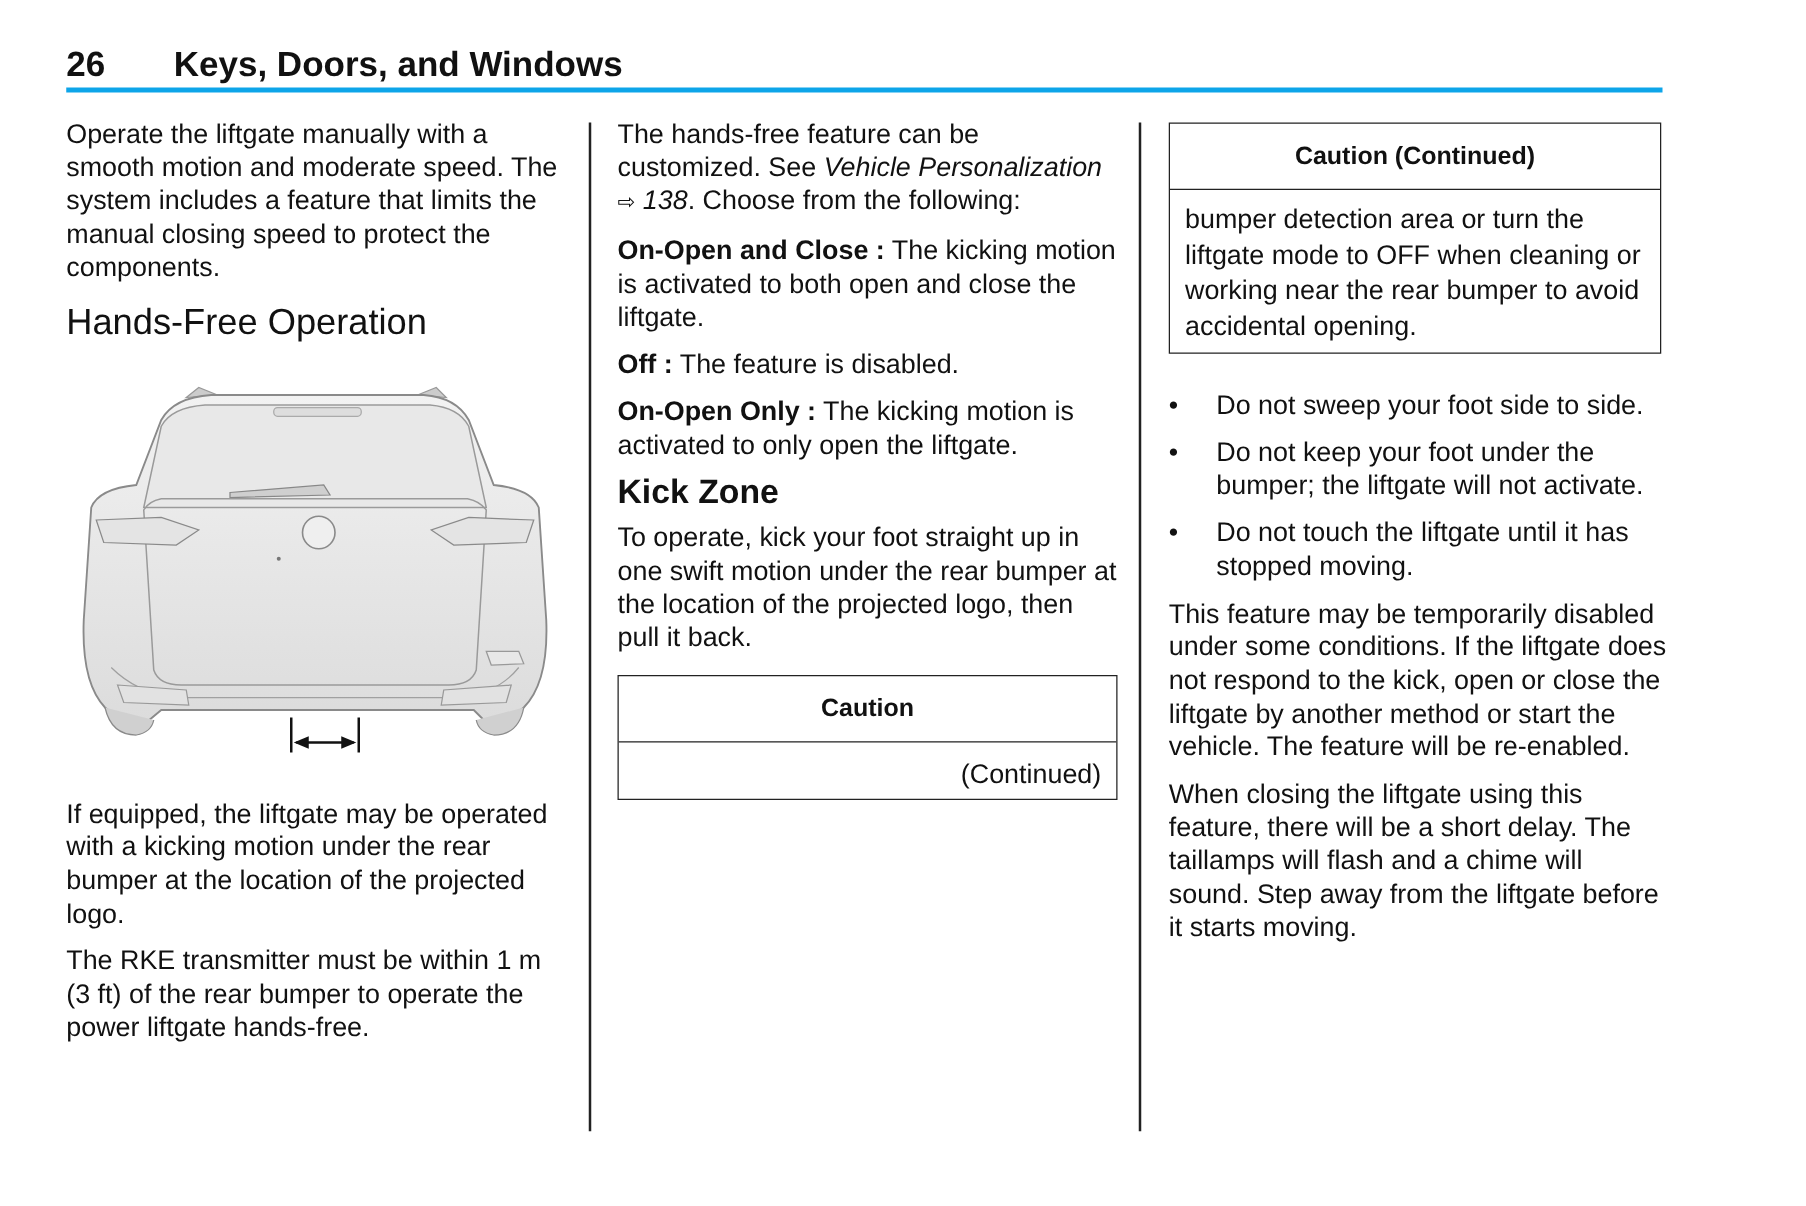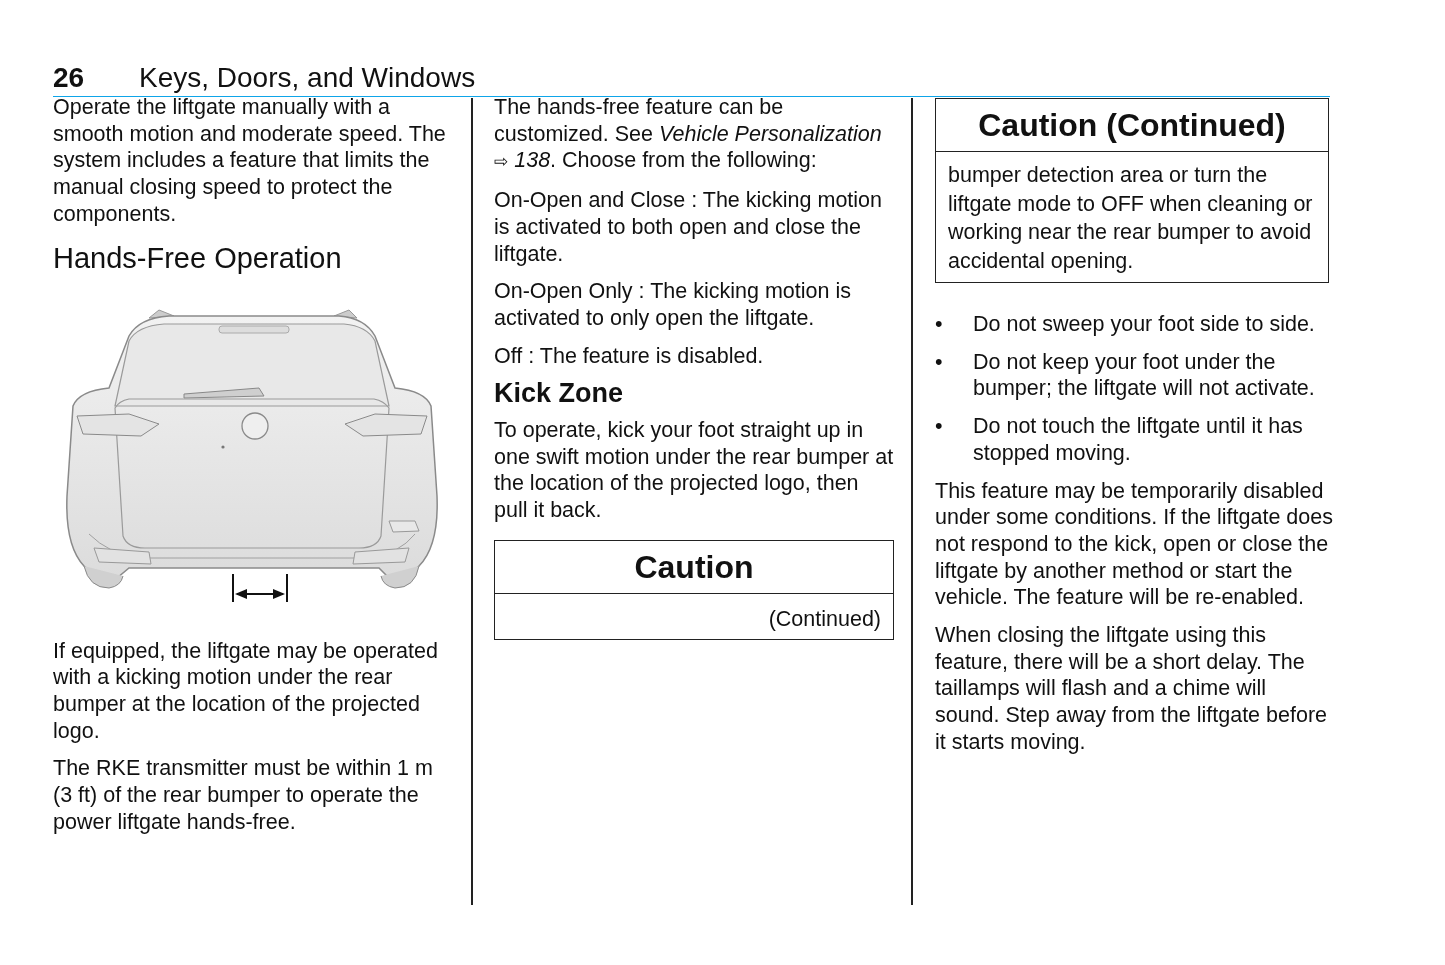--- a/index.html
+++ b/index.html
@@ -1,34 +1,34 @@
 <!DOCTYPE html>
 <html><head>
 <meta charset="utf-8">
 <style>
   html, body { margin:0; padding:0; background:#ffffff; }
   body { width:1445px; height:965px; position:relative; overflow:hidden;
          font-family:"Liberation Sans", sans-serif; color:#111; }
-  .header { position:absolute; left:53px; top:60px; width:1277px; height:36px;
-            border-bottom:1px solid #0ea5e9; }
+  .header { position:absolute; left:53px; top:34px; width:1277px; height:36px;
+            border-bottom:4px solid #0ea5e9; }
   .page-num { position:absolute; left:0; top:2px; font-size:28px; font-weight:bold; }
-  .section-title { position:absolute; left:86px; top:2px; font-size:28px; font-weight:normal; }
+  .section-title { position:absolute; left:86px; top:2px; font-size:28px; font-weight:bold; }
   .col { position:absolute; top:94px; font-size:21.5px; line-height:26.7px; }
   .col1 { left:53px; width:400px; }
   .col2 { left:494px; width:400px; }
   .col3 { left:935px; width:400px; }
   .vrule { position:absolute; top:98px; width:1.5px; height:807px; background:#222; }
   p { margin:0 0 11px 0; }
   h3 { margin:14px 0 0 0; font-size:29px; font-weight:normal; line-height:32px; }
   h4 { margin:0 0 10px 0; font-size:27px; font-weight:bold; line-height:26.7px; }
-  b { font-weight:normal;text-align:right; }
+  b { font-weight:bold;text-align:right; }
   i { font-style:italic; }
   .figure { margin:22px 0 22px 6px; width:385px; height:320px; position:relative; }
   .caution { border:1.5px solid #222; margin:0; }
-  .caution .c-head { text-align:center; font-weight:bold; font-size:32px; line-height:52px;
+  .caution .c-head { text-align:center; font-weight:bold; font-size:20px; line-height:52px;
                      border-bottom:1.5px solid #222; }
   .caution .c-body { padding:8px 12px 6px 12px; }
   .caution .c-cont { text-align:right; margin-top:4px; }
   ul { list-style:none; margin:28px 0 10px 0; padding:0; }
   li { position:relative; padding-left:38px; margin-bottom:11px; }
   li .bullet { position:absolute; left:0; top:0; }
 </style>
 </head>
 <body>
 
@@ -90,22 +90,22 @@
   <p>The RKE transmitter must be within 1 m (3 ft) of the rear bumper to operate the power liftgate hands-free.</p>
 </div>
 
 <div class="col col2">
   <p>
     <span>The hands-free feature can be customized. See </span><i>Vehicle Personalization</i>
     <span style="font-size:17px">⇨</span>
     <i>138</i><span>. Choose from the following:</span>
   </p>
   <p><b>On-Open and Close :</b><span> The kicking motion is activated to both open and close the liftgate.</span></p>
+  <p><b>Off :</b><span> The feature is disabled.</span></p>
   <p><b>On-Open Only :</b><span> The kicking motion is activated to only open the liftgate.</span></p>
-  <p><b>Off :</b><span> The feature is disabled.</span></p>
   <h4>Kick Zone</h4>
   <p>To operate, kick your foot straight up in one swift motion under the rear bumper at the location of the projected logo, then pull it back.</p>
   <div class="caution" style="margin-top:16px">
     <div class="c-head">Caution</div>
     <div class="c-body">
       <div class="c-cont">(Continued)</div>
     </div>
   </div>
 </div>
 

